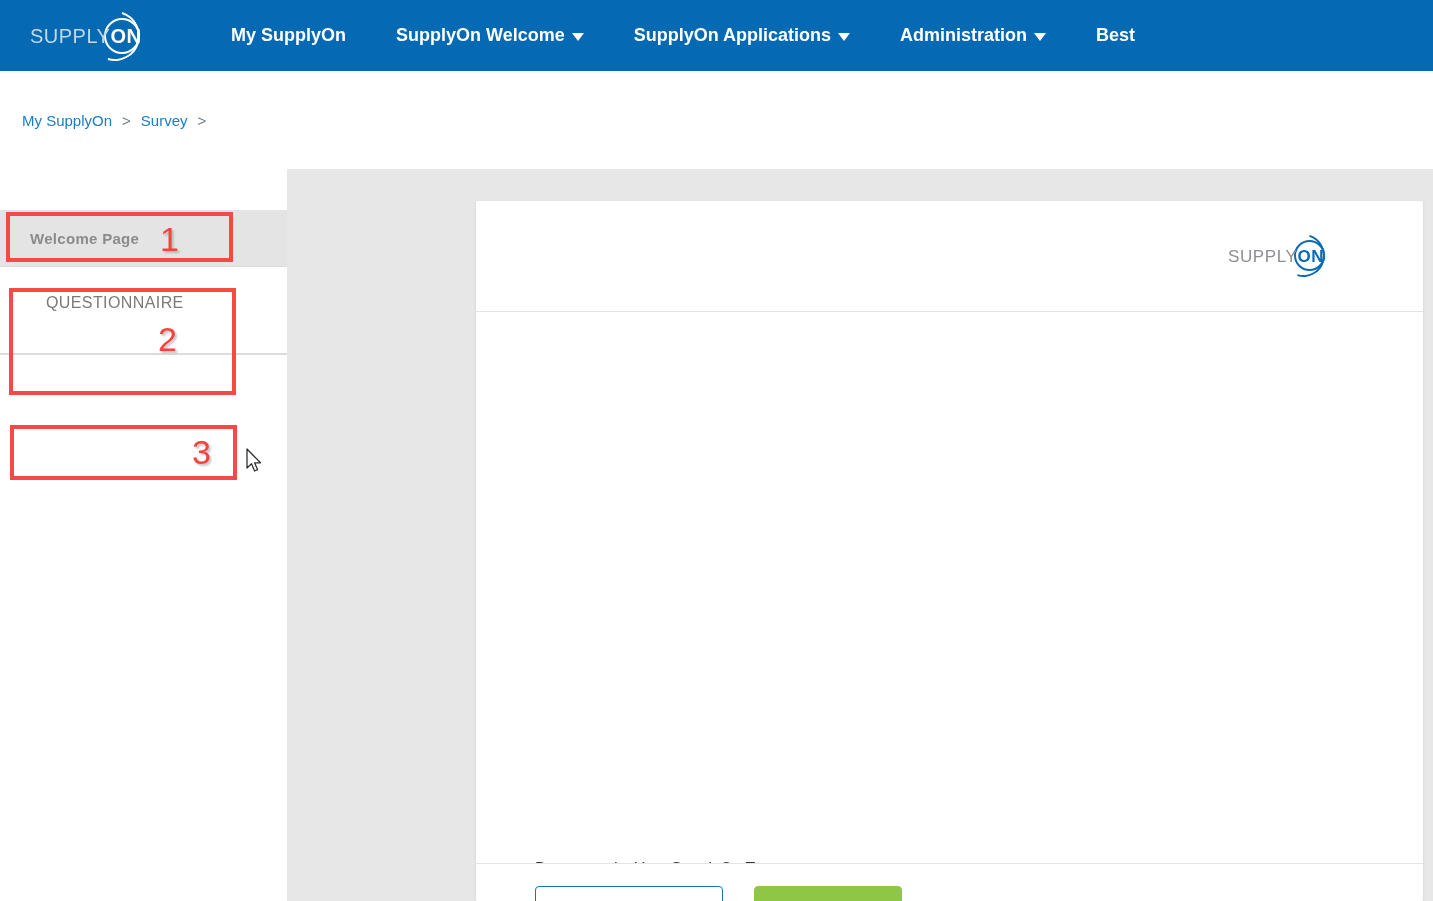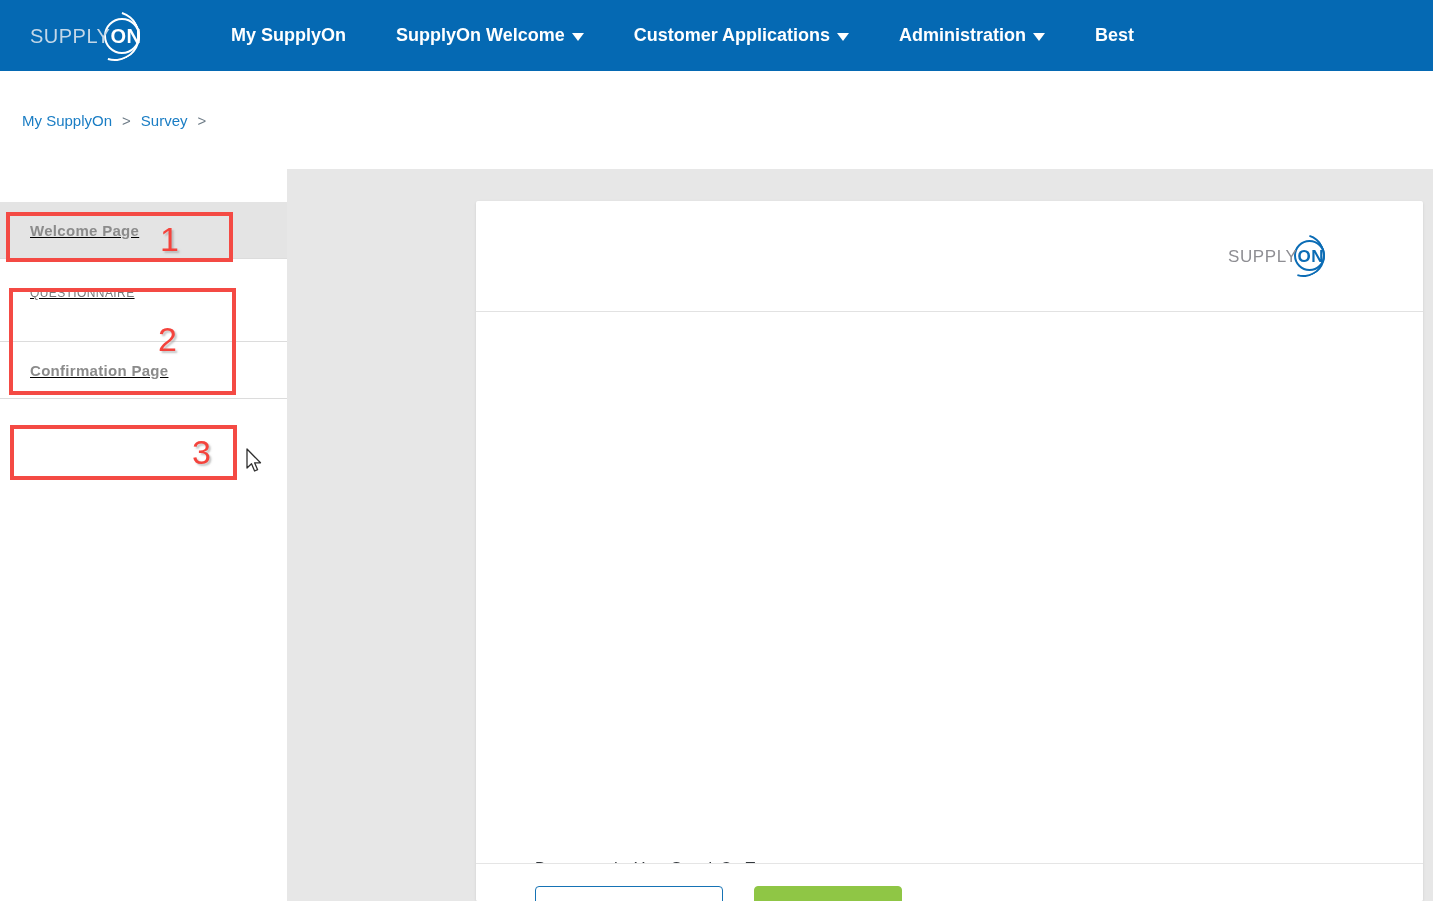--- a/index.html
+++ b/index.html
@@ -59,37 +59,36 @@
   }
   .crumb { color:#1a7dc4; cursor:pointer; }
   .crumb-sep { color:#6d7b86; margin:0 10px; }
 
   
   .content-bg {
     position:absolute; left:287px; top:169px; width:1146px; height:732px;
     background:#e7e7e7;
   }
   .sidebar {
-    position:absolute; left:0px; top:161px; width:287px; height:732px;
+    position:absolute; left:0px; top:169px; width:287px; height:732px;
     background:#ffffff;
-    text-decoration:underline;
   }
   .side-section { position:relative; background:#ffffff; }
   .side-section.active { background:#e4e4e4; }
   .side-divider { height:1px; background:#dcdcdc; width:100%; }
 
   .side-row {
     height:56px; display:flex; align-items:center; padding-left:30px;
     font-size:15px; font-weight:bold; color:#8b8b8b; cursor:pointer;
     letter-spacing:0.3px;
   }
   .side-group { padding:28px 0 42px 0; }
   .side-group-label {
-    font-size:12px; color:#7a7a7a; letter-spacing:0.4px;
-    padding-left:30px; line-height:1;
+    font-size:16px; color:#7a7a7a; letter-spacing:0.4px;
+    padding-left:46px; line-height:1;
   }
 
   
   .annot {
     position:absolute; border:4px solid #f44a44; background:transparent;
     pointer-events:none; z-index:30;
   }
   .annot-num {
     position:absolute; color:#f4433c; font-size:34px; font-weight:400;
     z-index:31; pointer-events:none;
@@ -162,21 +161,21 @@
     </div>
     <div class="navitems">
       <div class="navitem">
         <span>My SupplyOn</span>
       </div>
       <div class="navitem">
         <span>SupplyOn Welcome</span>
         <span class="caret"></span>
       </div>
       <div class="navitem">
-        <span>Customer Applications</span>
+        <span>SupplyOn Applications</span>
         <span class="caret"></span>
       </div>
       <div class="navitem">
         <span>Administration</span>
         <span class="caret"></span>
       </div>
       <div class="navitem">
         <span>Best</span>
       </div>
     </div>
@@ -201,25 +200,20 @@
     </div>
     <div class="side-divider"></div>
 
     <div class="side-section">
       <div class="side-group">
         <div class="side-group-label">QUESTIONNAIRE</div>
       </div>
     </div>
     <div class="side-divider"></div>
 
-    <div class="side-section">
-      <div class="side-row">
-        <span>Confirmation Page</span>
-      </div>
-    </div>
     <div class="side-divider"></div>
   </div>
 
   <div class="annot" style="left:6px; top:212px; width:227px; height:50px;"></div>
   <div class="annot-num" style="left:160px; top:222px;">1</div>
 
   <div class="annot" style="left:9px; top:288px; width:227px; height:107px;"></div>
   <div class="annot-num" style="left:158px; top:322px;">2</div>
 
   <div class="annot" style="left:10px; top:425px; width:227px; height:55px;"></div>

